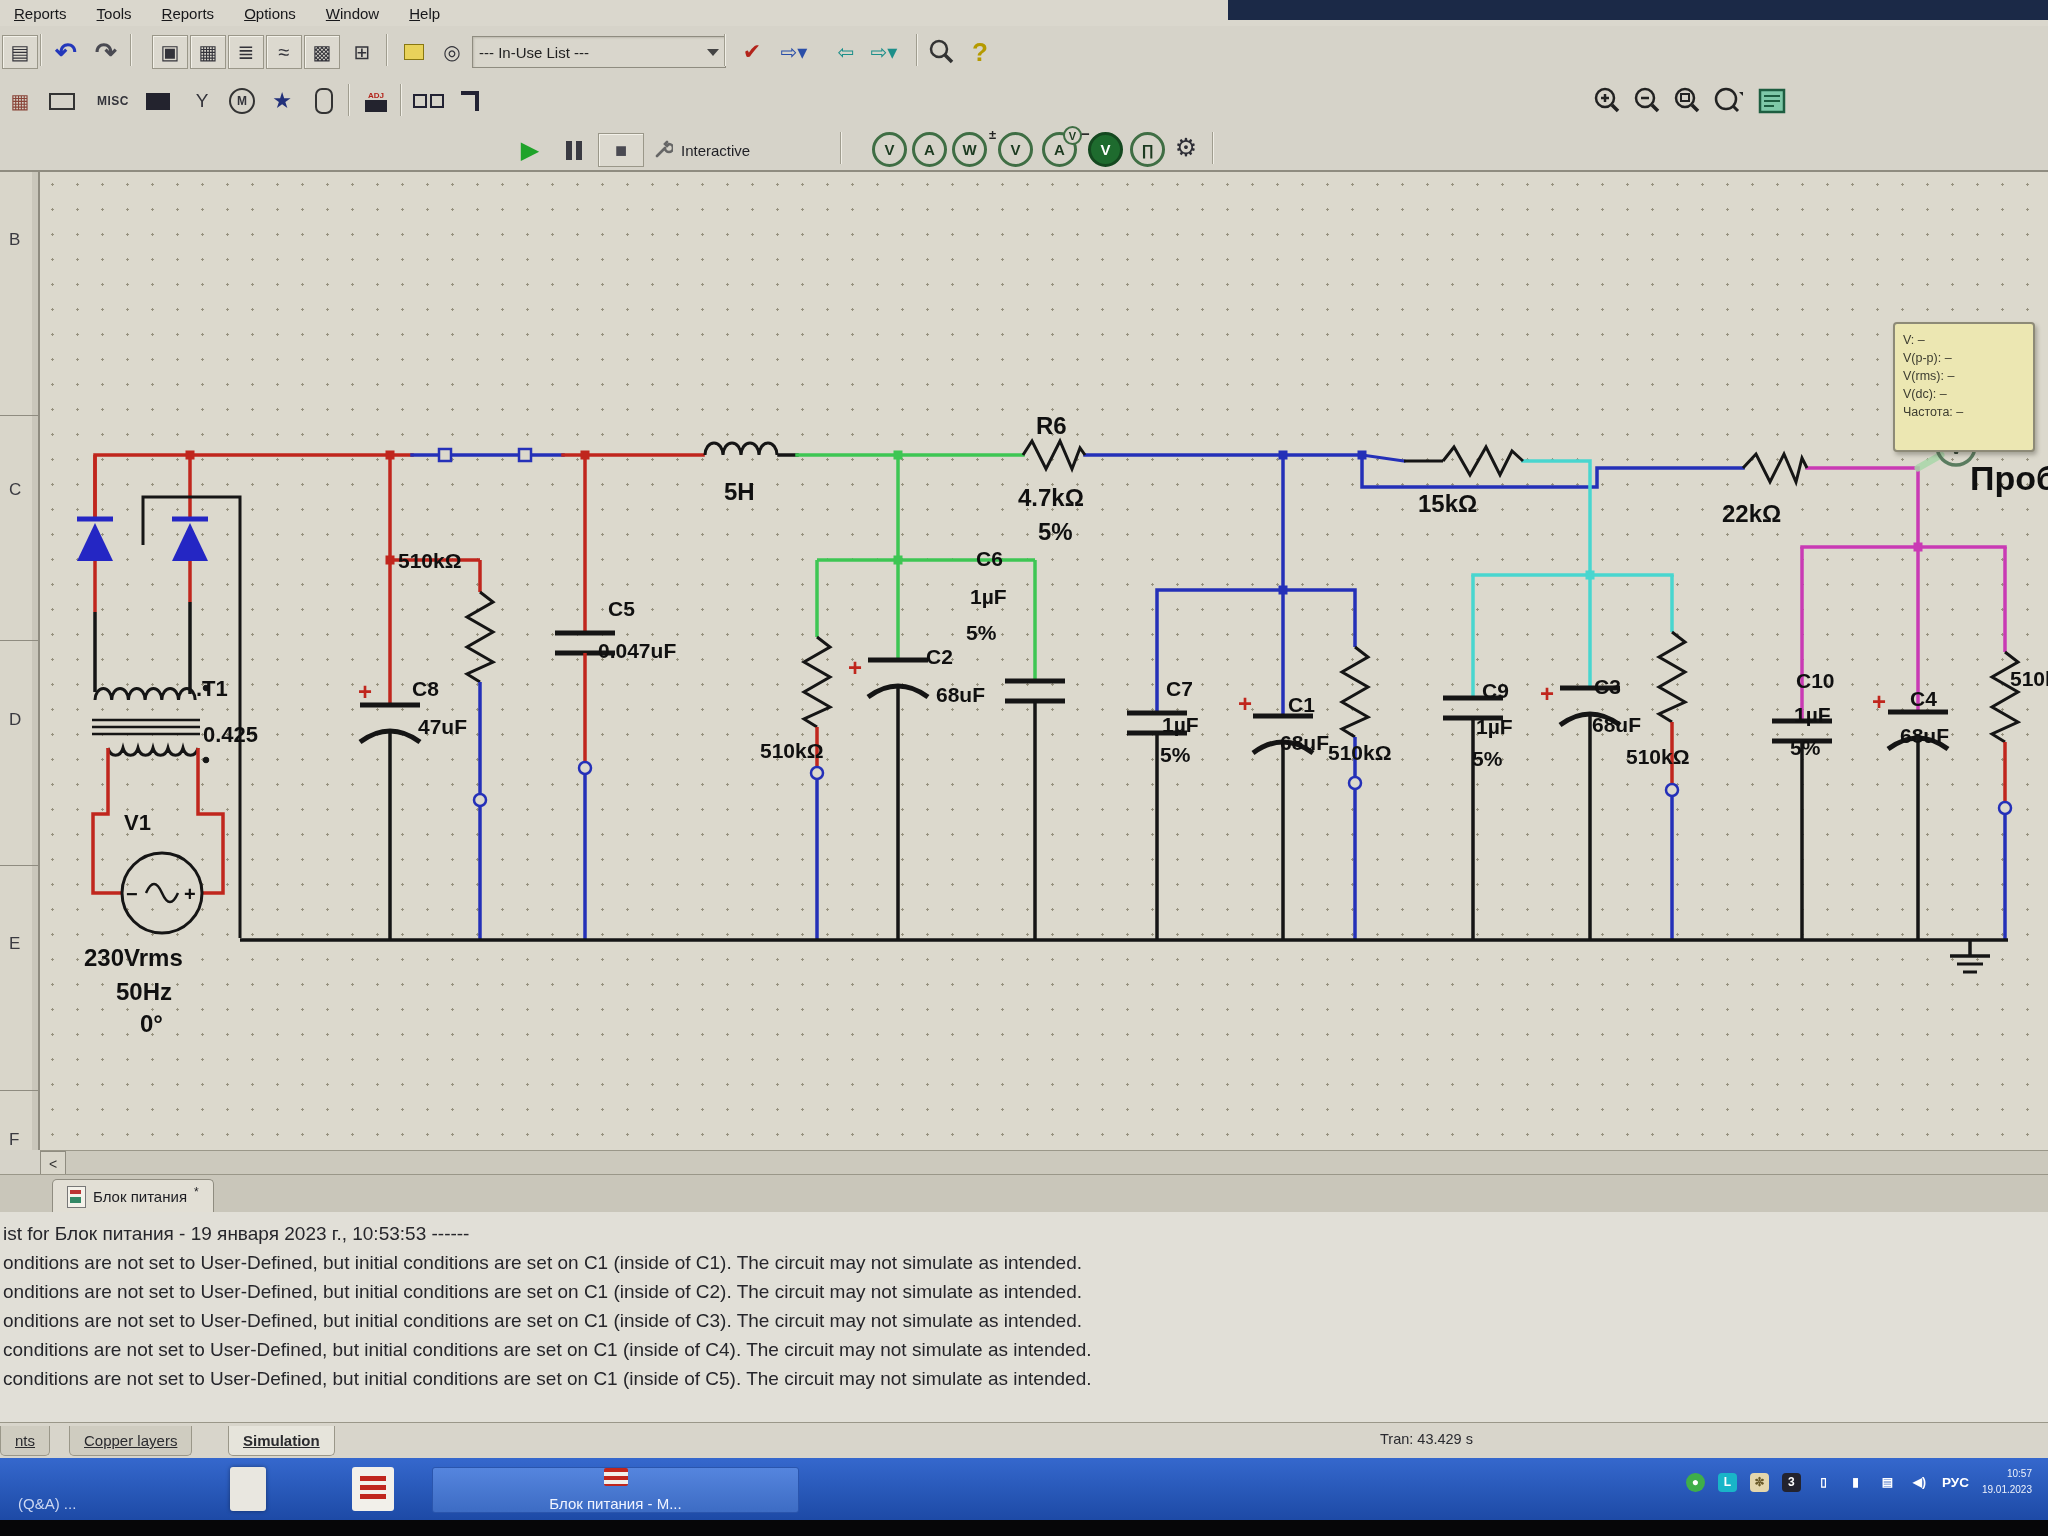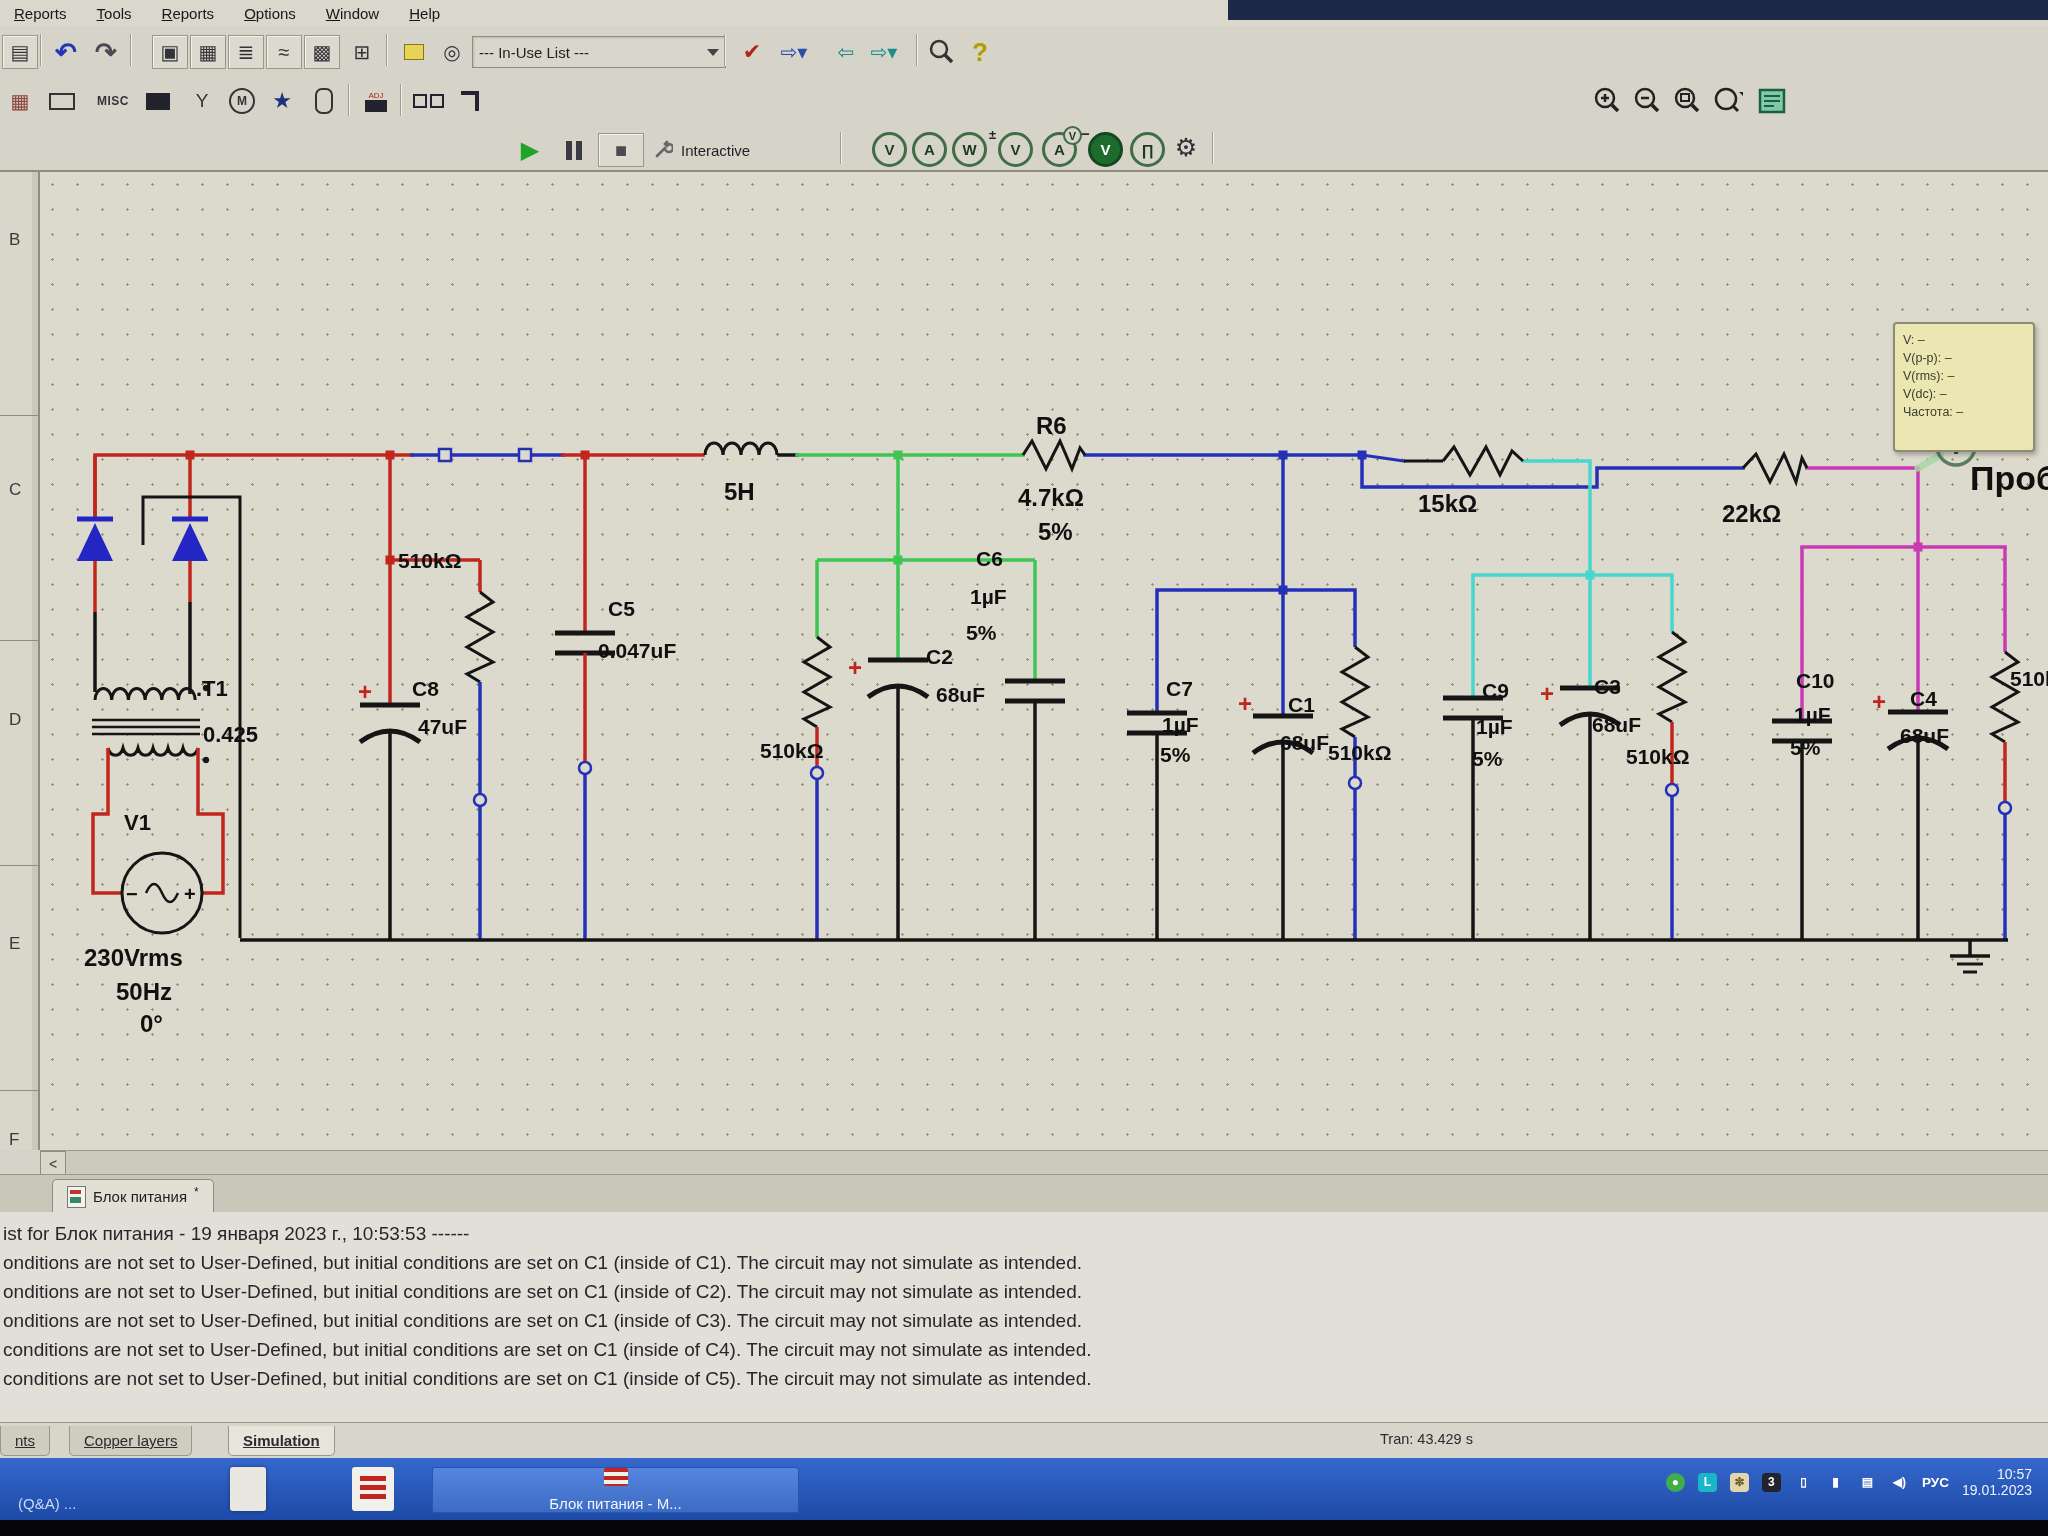--- a/index.html
+++ b/index.html
@@ -66,21 +66,21 @@
   #task-white{left:230px;width:36px;background:#e9e7e0;box-shadow:0 0 4px rgba(0,0,0,.4);}
   #task-msim{left:352px;width:42px;background:#f2f0ea;display:flex;align-items:center;justify-content:center;}
   #task-msim .bars{width:26px;height:26px;background:repeating-linear-gradient(#c0261d 0 5px,#f2f0ea 5px 9px);}
   #task-active{left:432px;width:345px;background:linear-gradient(#5585de,#3d6cc4);border:1px solid #2a55ad;
         display:flex;align-items:center;gap:9px;padding:0 10px;color:#f0f4ff;font-size:15px;flex-direction:column;}
   #task-active .mini{width:24px;height:24px;background:#f2f0ea;border-radius:2px;
         background-image:repeating-linear-gradient(#c0261d 0 4px,#f2f0ea 4px 8px);}
   #tray{position:absolute;right:16px;top:8px;display:flex;align-items:center;gap:13px;color:#fff;}
   .tray-ico{width:19px;height:19px;border-radius:4px;display:flex;align-items:center;justify-content:center;
         font-size:12px;font-weight:bold;color:#fff;}
-  #clock{text-align:right;font-size:14px;line-height:16px;color:#eef2fb;}
+  #clock{text-align:right;font-size:10px;line-height:16px;color:#eef2fb;}
   #bezel-bottom{left:0;top:1520px;width:2048px;height:16px;background:#060608;}
   text{font-family:"Liberation Sans",sans-serif;}
 </style>
 </head>
 <body>
 
 <div id="screen">
 
   <div id="menubar" class="abs">
       <span class="menu-item">Reports</span>
@@ -141,21 +141,21 @@
     <div class="tb-icon" style="left:224px;top:6px">
         <span style="width:22px;height:22px;border:2px solid #333;border-radius:50%;font-size:12px;font-weight:bold;display:flex;align-items:center;justify-content:center">M</span>
       </div>
     <div class="tb-icon" style="left:264px;top:6px;color:#22307a;font-size:22px">★</div>
     <div class="tb-icon" style="left:306px;top:6px">
         <span style="width:14px;height:22px;border:2px solid #333;border-radius:7px;display:inline-block"></span>
       </div>
     <div class="tb-sep" style="left:348px;top:6px"></div>
     <div class="tb-icon" style="left:358px;top:6px">
       <span style="display:flex;flex-direction:column;align-items:center">
-        <span style="font-size:8px;color:#b3231a;font-weight:normal">ADJ</span>
+        <span style="font-size:8px;color:#b3231a;font-weight:bold">ADJ</span>
         <span style="width:22px;height:12px;background:#23232e;display:inline-block"></span>
       </span>
     </div>
     <div class="tb-sep" style="left:400px;top:6px"></div>
     <div class="tb-icon" style="left:410px;top:6px">
         <span style="width:10px;height:10px;border:2px solid #223;display:inline-block;margin-right:3px"></span>
         <span style="width:10px;height:10px;border:2px solid #223;display:inline-block"></span>
       </div>
     <div class="tb-icon" style="left:452px;top:6px">
         <span style="width:14px;height:16px;border-left:4px solid #223;border-bottom:4px solid #223;display:inline-block;transform:rotate(180deg)"></span>

